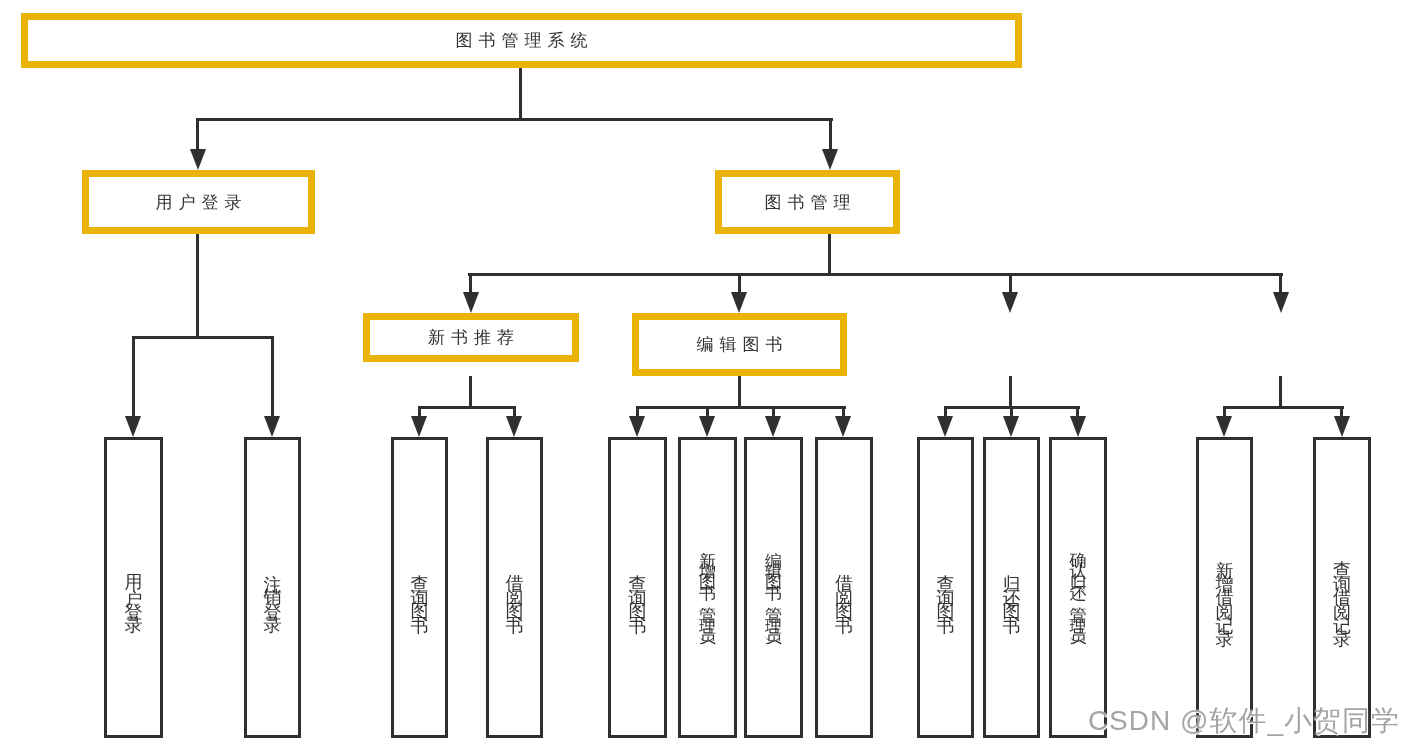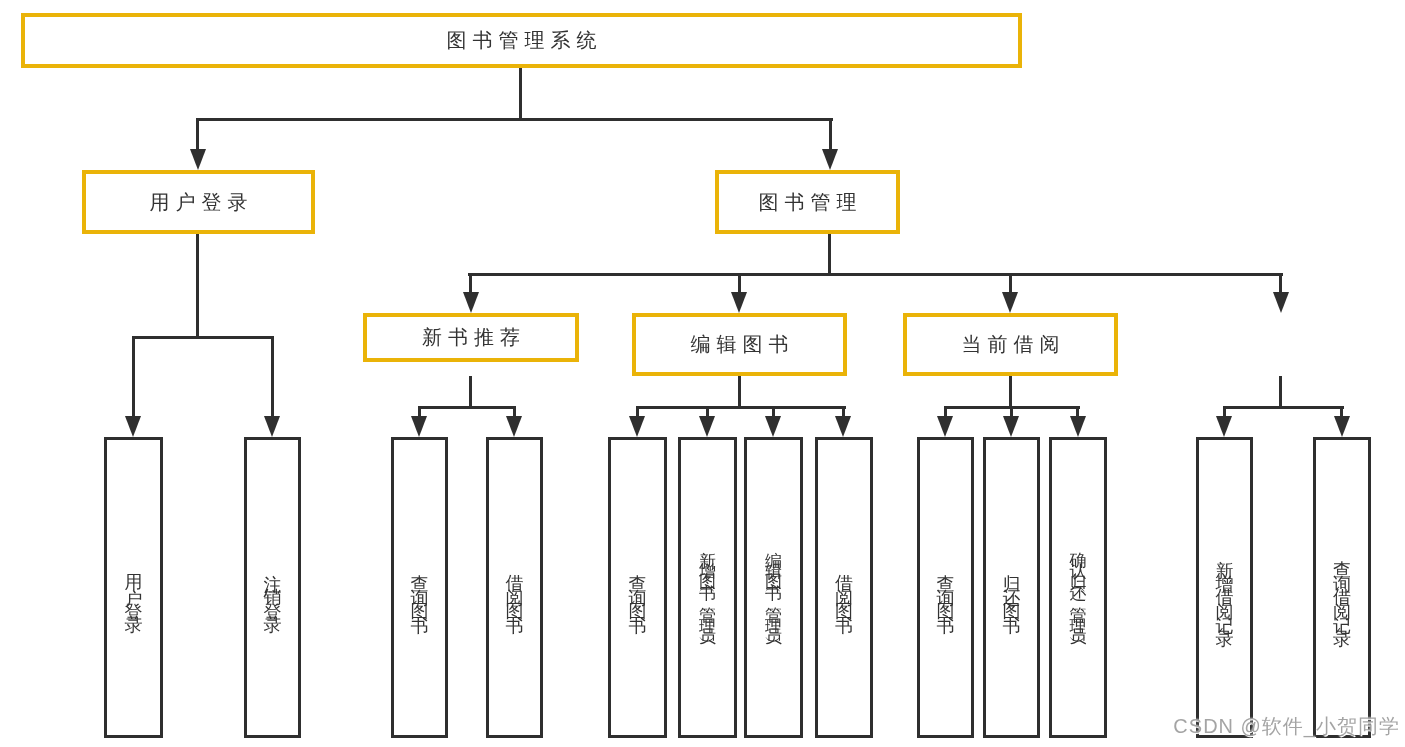--- a/index.html
+++ b/index.html
@@ -2,41 +2,41 @@
 <html><head>
 <meta charset="utf-8">
 <style>
   html,body{margin:0;padding:0;background:#fff;}
   .canvas{
     position:relative;width:1405px;height:747px;background:#ffffff;overflow:hidden;
     font-family:"Liberation Sans","DejaVu Sans",sans-serif;color:#333333;
   }
   
   .hbox{
-    position:absolute;box-sizing:border-box;background:#ffffff;border:4px solid #eab308;
+    position:absolute;box-sizing:border-box;background:#ffffff;border:7px solid #eab308;
     display:flex;align-items:center;justify-content:center;
-    font-size:20px;letter-spacing:6px;text-indent:6px;white-space:nowrap;
+    font-size:17px;letter-spacing:6px;text-indent:6px;white-space:nowrap;
   }
   .vbox{
     position:absolute;box-sizing:border-box;background:#ffffff;border:3px solid #2f2f2f;
     top:437px;height:301px;
     display:flex;align-items:center;justify-content:center;
     writing-mode:vertical-rl;text-orientation:mixed;
     font-size:18px;letter-spacing:14px;line-height:1;
   }
   .vbox.tight{font-size:17px;letter-spacing:11px;}
   
   .vl{position:absolute;width:3px;background:#2f2f2f;}
   .hl{position:absolute;height:3px;background:#2f2f2f;}
   .arr{position:absolute;width:0;height:0;
        border-left:8px solid transparent;border-right:8px solid transparent;
        border-top:21px solid #2f2f2f;}
   .watermark{
     position:absolute;right:5px;bottom:7px;z-index:9;
-    font-size:20px;letter-spacing:1px;color:rgba(148,148,148,0.85);
+    font-size:28px;letter-spacing:1px;color:rgba(148,148,148,0.85);
     text-shadow:0 0 2px #ffffff,1px 1px 0 #ffffff;
     white-space:nowrap;
     margin-left:8px;
   }
 </style>
 </head>
 <body>
 
 <div class="canvas">
 
@@ -74,23 +74,20 @@
   <div class="vl" style="left:1009px;top:273px;height:22px"></div>
   <div class="arr" style="left:1002px;top:292px"></div>
   <div class="vl" style="left:1279px;top:273px;height:22px"></div>
   <div class="arr" style="left:1273px;top:292px"></div>
 
   <div class="hbox" style="left:363px;top:313px;width:216px;height:49px">
     <span>新书推荐</span>
   </div>
   <div class="hbox" style="left:632px;top:313px;width:215px;height:63px">
     <span>编辑图书</span>
-  </div>
-  <div class="hbox" style="left:903px;top:313px;width:215px;height:63px">
-    <span>当前借阅</span>
   </div>
 
   <div class="vl" style="left:469px;top:376px;height:33px"></div>
   <div class="hl" style="left:418px;top:406px;width:98px"></div>
   <div class="vl" style="left:418px;top:406px;height:13px"></div>
   <div class="arr" style="left:411px;top:416px"></div>
   <div class="vl" style="left:513px;top:406px;height:13px"></div>
   <div class="arr" style="left:506px;top:416px"></div>
 
   <div class="vl" style="left:738px;top:376px;height:33px"></div>

